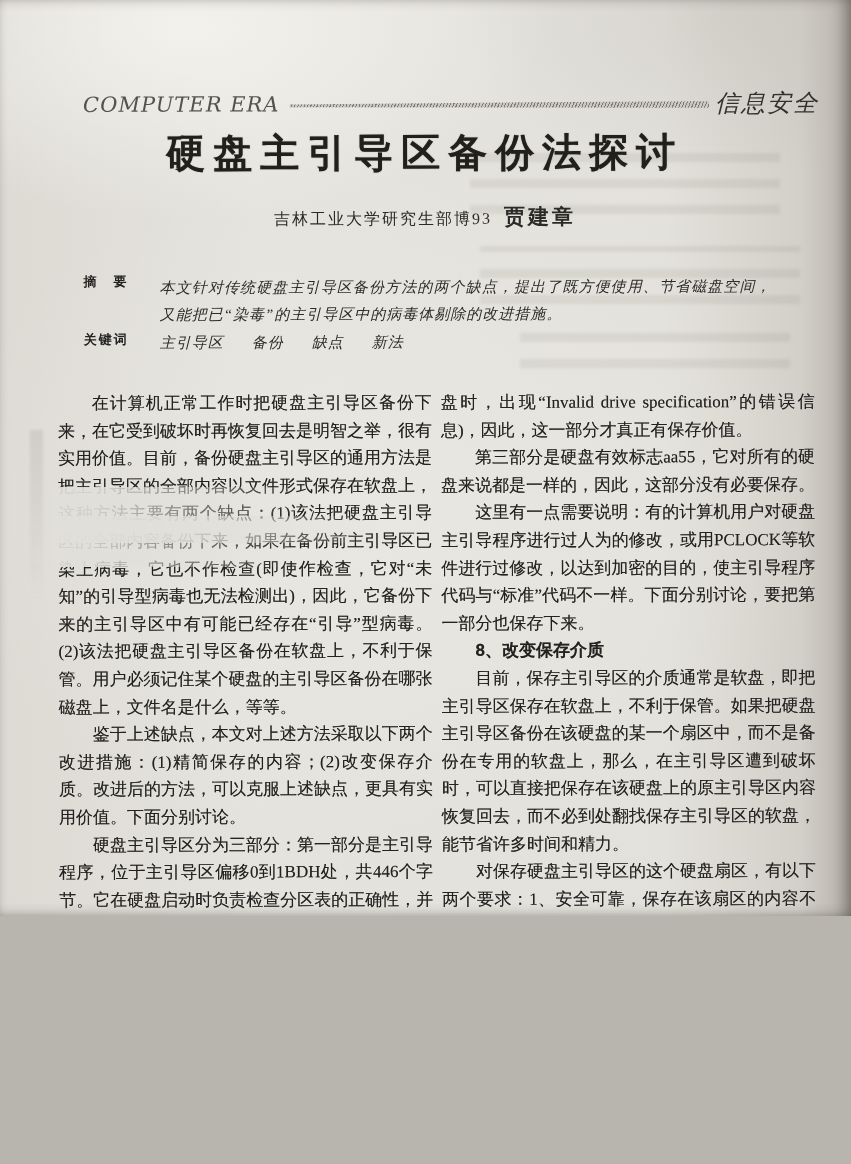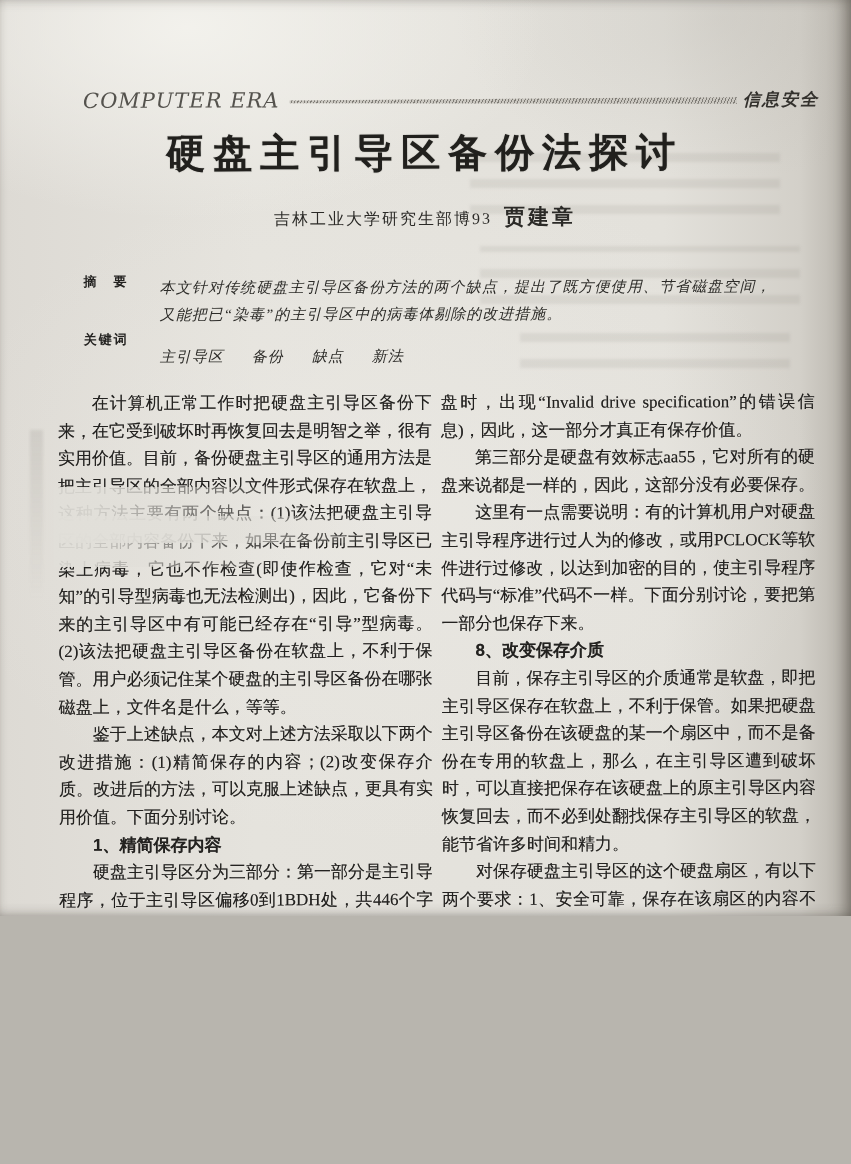--- a/index.html
+++ b/index.html
@@ -22,38 +22,38 @@
   }
   .tilt{position:absolute;inset:0;transform:rotate(-0.15deg);}
 
   
   .header{position:absolute;left:84px;top:88px;width:736px;display:flex;align-items:center;}
   .journal{font-family:"DejaVu Serif", serif;font-style:italic;font-size:21px;color:#54524d;
            letter-spacing:1px;white-space:nowrap;}
   .rule{flex:1;height:7px;margin:2px 6px 0 10px;
         background:repeating-linear-gradient(112deg,#807d77 0 1px,#cbc8c1 1px 3px);
         clip-path:polygon(0 38%,100% 0,100% 100%,0 78%);}
-  .section{font-size:17px;font-weight:bold;font-style:italic;color:#33312d;
+  .section{font-size:24px;font-weight:normal;font-style:italic;color:#33312d;
            letter-spacing:2px;white-space:nowrap;font-family:"Liberation Sans", sans-serif;}
 
   
   .title{position:absolute;left:0;top:126px;width:100%;text-align:center;
          font-size:39px;font-weight:bold;color:#21201d;letter-spacing:8px;
          text-shadow:0 0 1px rgba(33,32,29,.55);}
   .author{position:absolute;left:0;top:203px;width:100%;text-align:center;
           font-size:16px;color:#2b2a27;letter-spacing:2px;}
   .author .name{font-weight:bold;font-size:21px;margin-left:12px;letter-spacing:3px;}
 
   
   .meta-row{position:absolute;left:84px;display:flex;align-items:flex-start;}
   .meta-label{font-family:"Liberation Sans", sans-serif;font-weight:bold;font-size:13px;
               color:#232220;flex:0 0 76px;letter-spacing:2px;}
   .abstract-text{width:612px;font-style:italic;font-size:15px;line-height:27px;
                  color:#2d2c29;text-align:justify;letter-spacing:1px;margin-top:2px;}
-  .kw-items{display:flex;margin-top:17px;}
+  .kw-items{display:flex;margin-top:3px;}
   .kw-items span{font-style:italic;font-size:15px;color:#2d2c29;margin-right:28px;letter-spacing:1px;}
 
   
   .bodytext{position:absolute;left:58px;top:389px;width:758px;display:flex;gap:9px;z-index:1;}
   .col{width:374px;}
   .col p{margin:0;font-size:17px;line-height:27.6px;text-align:justify;color:#232220;
          text-shadow:0 0 .4px rgba(35,34,32,.5);}
   .indent{text-indent:2em;}
   .cont{text-indent:0;}
   .subhead{font-weight:bold;text-indent:2em;font-family:"Liberation Sans", sans-serif;font-size:16.5px;}
@@ -111,21 +111,20 @@
         <span>备份</span>
         <span>缺点</span>
         <span>新法</span>
       </span>
     </div>
 
     <div class="bodytext">
       <div class="col">
         <p class="indent">在计算机正常工作时把硬盘主引导区备份下来，在它受到破坏时再恢复回去是明智之举，很有实用价值。目前，备份硬盘主引导区的通用方法是把主引导区的全部内容以文件形式保存在软盘上，这种方法主要有两个缺点：(1)该法把硬盘主引导区的全部内容备份下来，如果在备份前主引导区已染上病毒，它也不作检查(即使作检查，它对“未知”的引导型病毒也无法检测出)，因此，它备份下来的主引导区中有可能已经存在“引导”型病毒。(2)该法把硬盘主引导区备份在软盘上，不利于保管。用户必须记住某个硬盘的主引导区备份在哪张磁盘上，文件名是什么，等等。</p>
         <p class="indent">鉴于上述缺点，本文对上述方法采取以下两个改进措施：(1)精简保存的内容；(2)改变保存介质。改进后的方法，可以克服上述缺点，更具有实用价值。下面分别讨论。</p>
-        <p class="subhead">1、精简保存内容</p>
         <p class="indent">硬盘主引导区分为三部分：第一部分是主引导程序，位于主引导区偏移0到1BDH处，共446个字节。它在硬盘启动时负责检查分区表的正确性，并将活动分区读入内存执行。这一部分有良好的通用性和互换性。目前，硬盘上使用的主引导程序主要有两种：一种是由FDISK所生成的；另一种是ADM软件所生成的。这两种主引导程序功能基本相同，可以互换，无论采用哪一种都不会影响计算机系统的正常运行。其中第一种比较流行，可以视为“标准”程序，它的代码见文献1。因此，主引导程序可以不备份，而用“标准”程序代替。</p>
         <p class="indent">由于“引导”型病毒主要侵占该部分(若侵占下述第二或第三部分，将使硬盘不能启动或进不了硬盘)，不备份这部分，可以把病毒体从主引区中分离出去，从而克服了传统方法的上述第一个缺点。</p>
 
       </div>
       <div class="col">
         <p class="cont">盘时，出现“Invalid drive specification”的错误信息)，因此，这一部分才真正有保存价值。</p>
         <p class="indent">第三部分是硬盘有效标志aa55，它对所有的硬盘来说都是一样的，因此，这部分没有必要保存。</p>
         <p class="indent">这里有一点需要说明：有的计算机用户对硬盘主引导程序进行过人为的修改，或用PCLOCK等软件进行过修改，以达到加密的目的，使主引导程序代码与“标准”代码不一样。下面分别讨论，要把第一部分也保存下来。</p>
         <p class="subhead">8、改变保存介质</p>
         <p class="indent">目前，保存主引导区的介质通常是软盘，即把主引导区保存在软盘上，不利于保管。如果把硬盘主引导区备份在该硬盘的某一个扇区中，而不是备份在专用的软盘上，那么，在主引导区遭到破坏时，可以直接把保存在该硬盘上的原主引导区内容恢复回去，而不必到处翻找保存主引导区的软盘，能节省许多时间和精力。</p>

